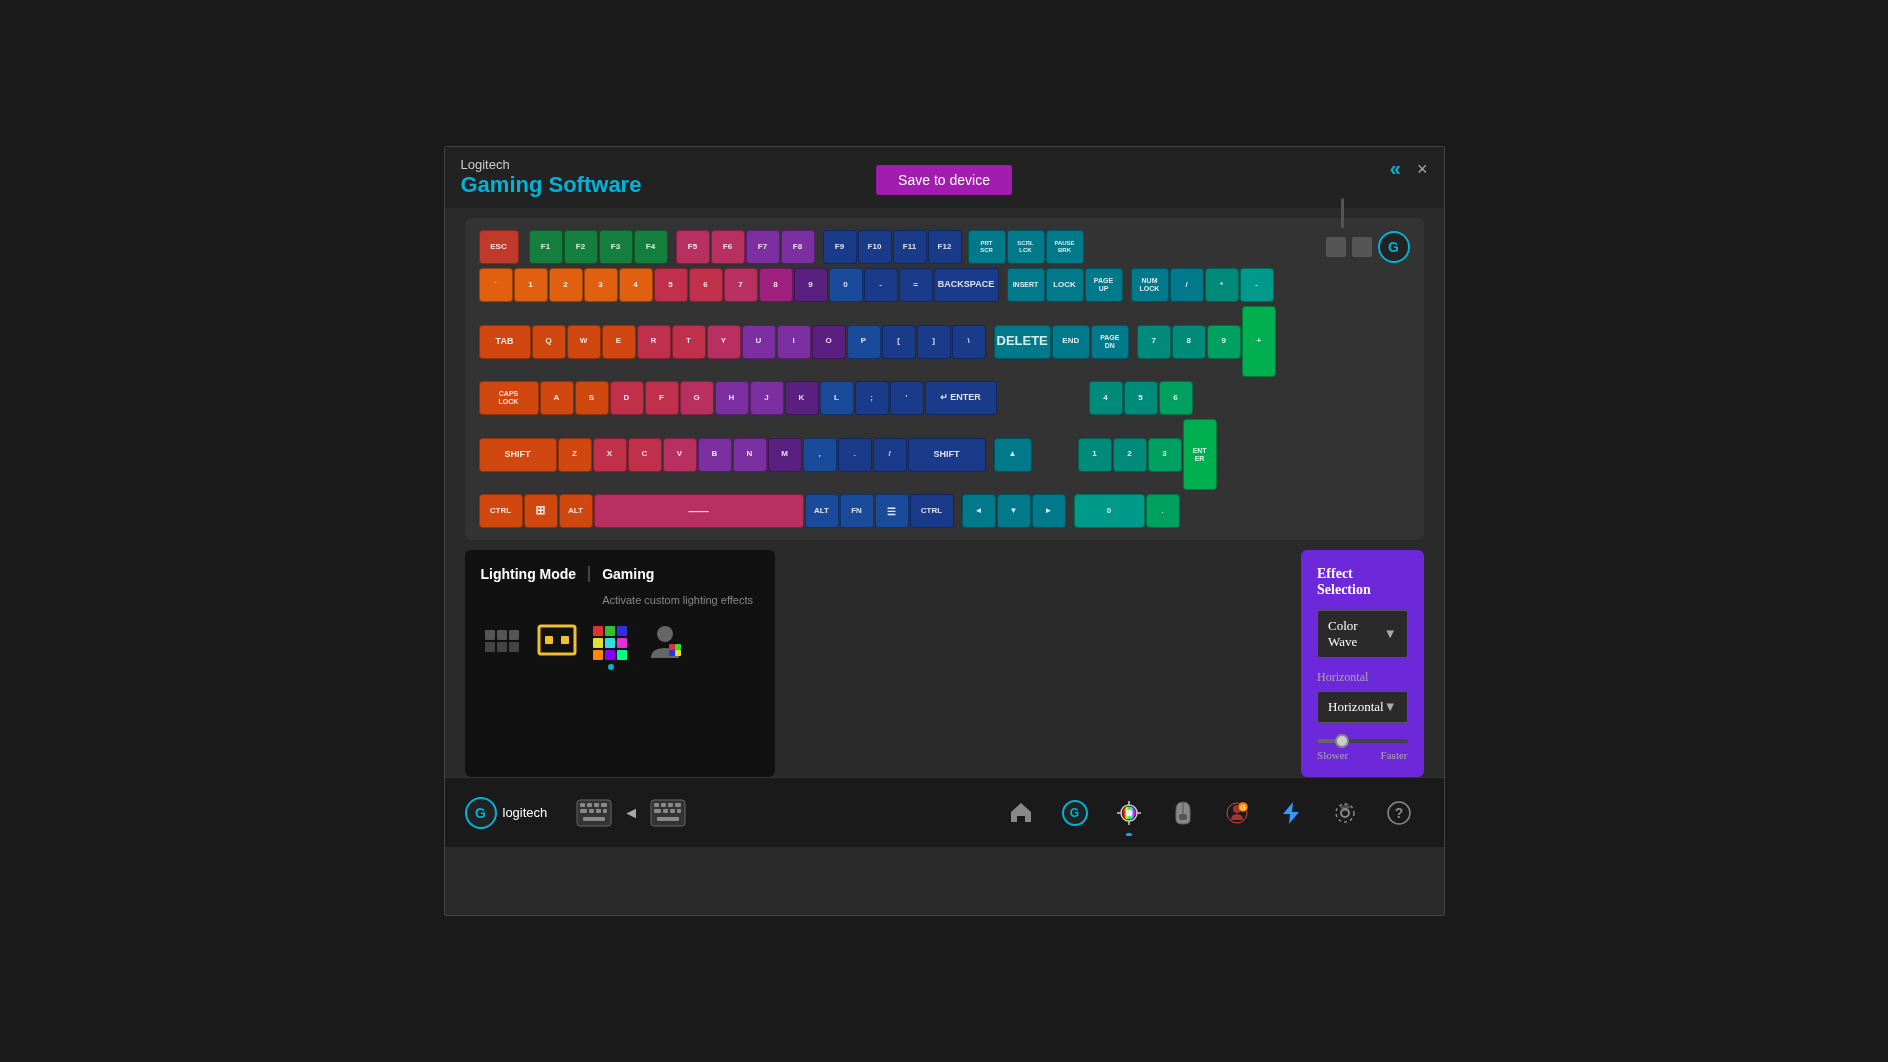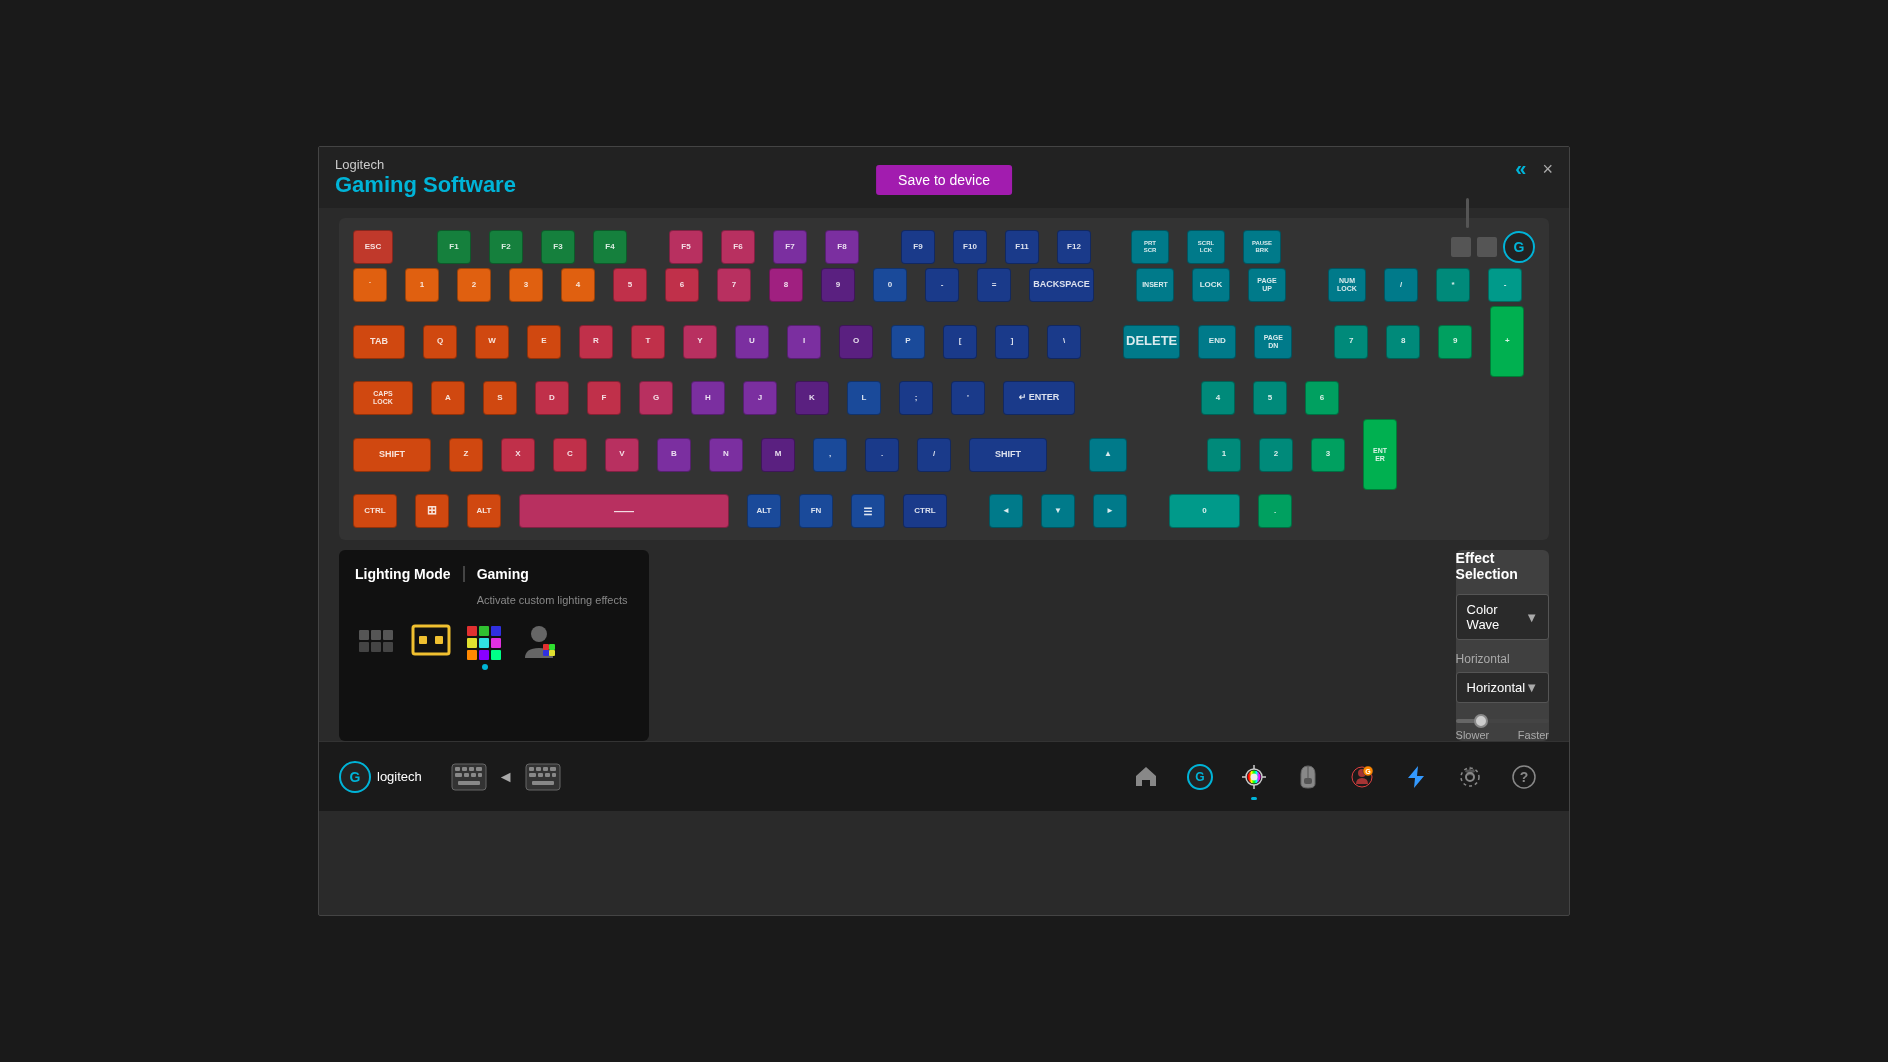--- a/index.html
+++ b/index.html
@@ -7,21 +7,21 @@
       width: 1888px;
       height: 1062px;
       background: #1a1a1a;
       display: flex;
       align-items: center;
       justify-content: center;
       font-family: Arial, sans-serif;
       overflow: hidden;
     }
     .window {
-      width: 1252px;
+      width: 1001px;
       height: 770px;
       background: #2a2a2a;
       border: 1px solid #444;
       position: relative;
       border-radius: 2px;
     }
     .title-bar {
       background: #222;
       padding: 10px 16px;
       display: flex;
@@ -81,21 +81,21 @@
       background: #555;
       border-radius: 2px;
     }
     .kb-rows {
       display: flex;
       flex-direction: column;
       gap: 4px;
     }
     .kb-row {
       display: flex;
-      gap: 18px;
+      gap: 1px;
       align-items: center;
     }
     .key {
       height: 34px;
       min-width: 34px;
       border-radius: 4px;
       display: flex;
       align-items: center;
       justify-content: center;
       font-size: 8px;
@@ -185,26 +185,27 @@
       bottom: -4px;
       left: 50%;
       transform: translateX(-50%);
       width: 6px;
       height: 6px;
       background: #00b4d8;
       border-radius: 50%;
     }
     .effect-panel {
       flex: 1;
-      background: #404040;
+      background: #6d28d9;
       border-radius: 6px;
-      padding: 0;
+      padding: 16px;
       margin-left: auto;
       width: 230px;
       flex-grow: 0;
+      font-family: Liberation Serif, serif;
     }
     .effect-title {
       color: white;
       font-size: 14px;
       font-weight: bold;
       margin-bottom: 12px;
     }
     .effect-dropdown {
       background: #2a2a2a;
       border: 1px solid #555;

